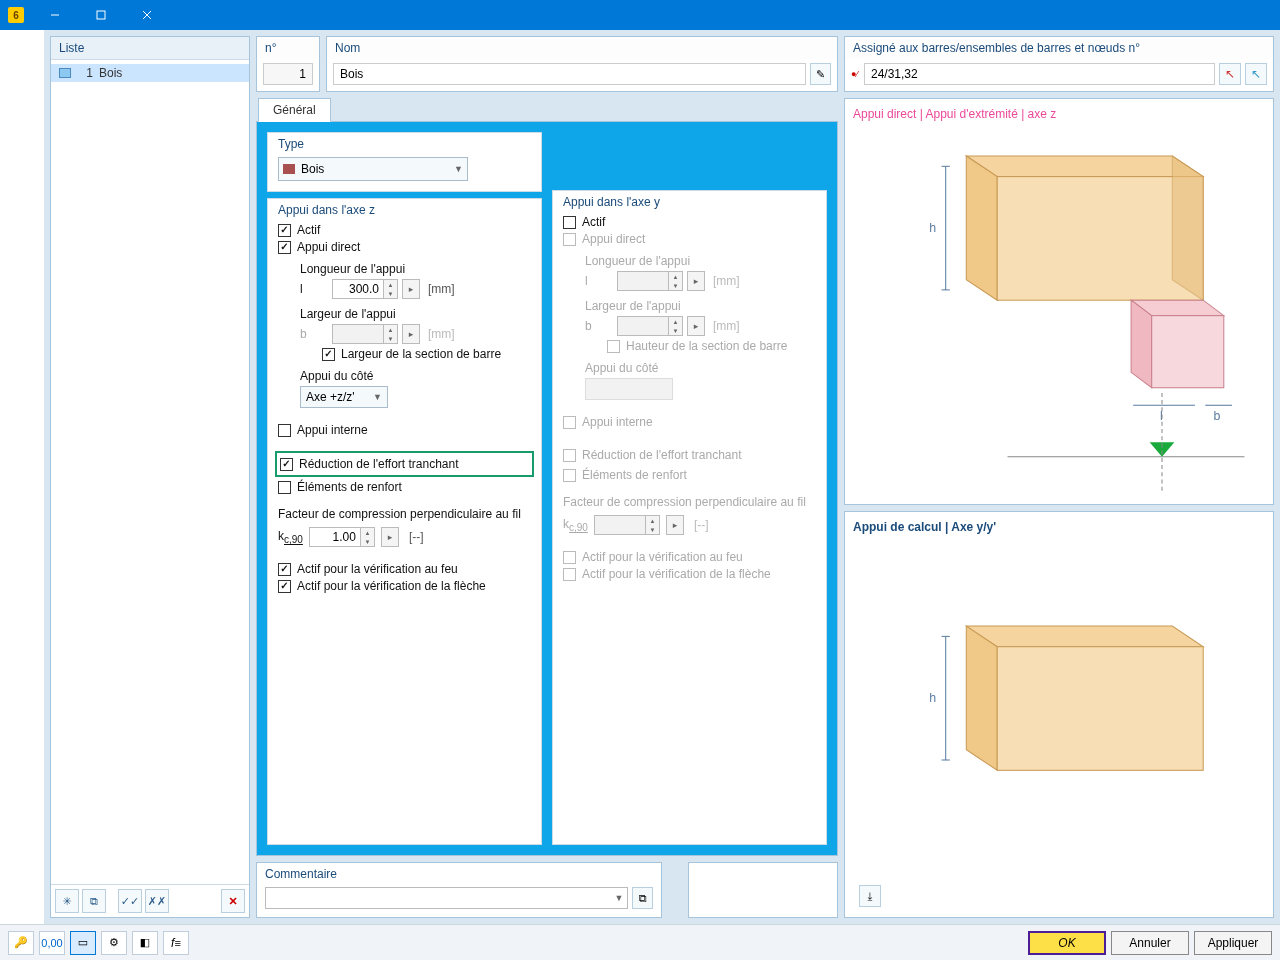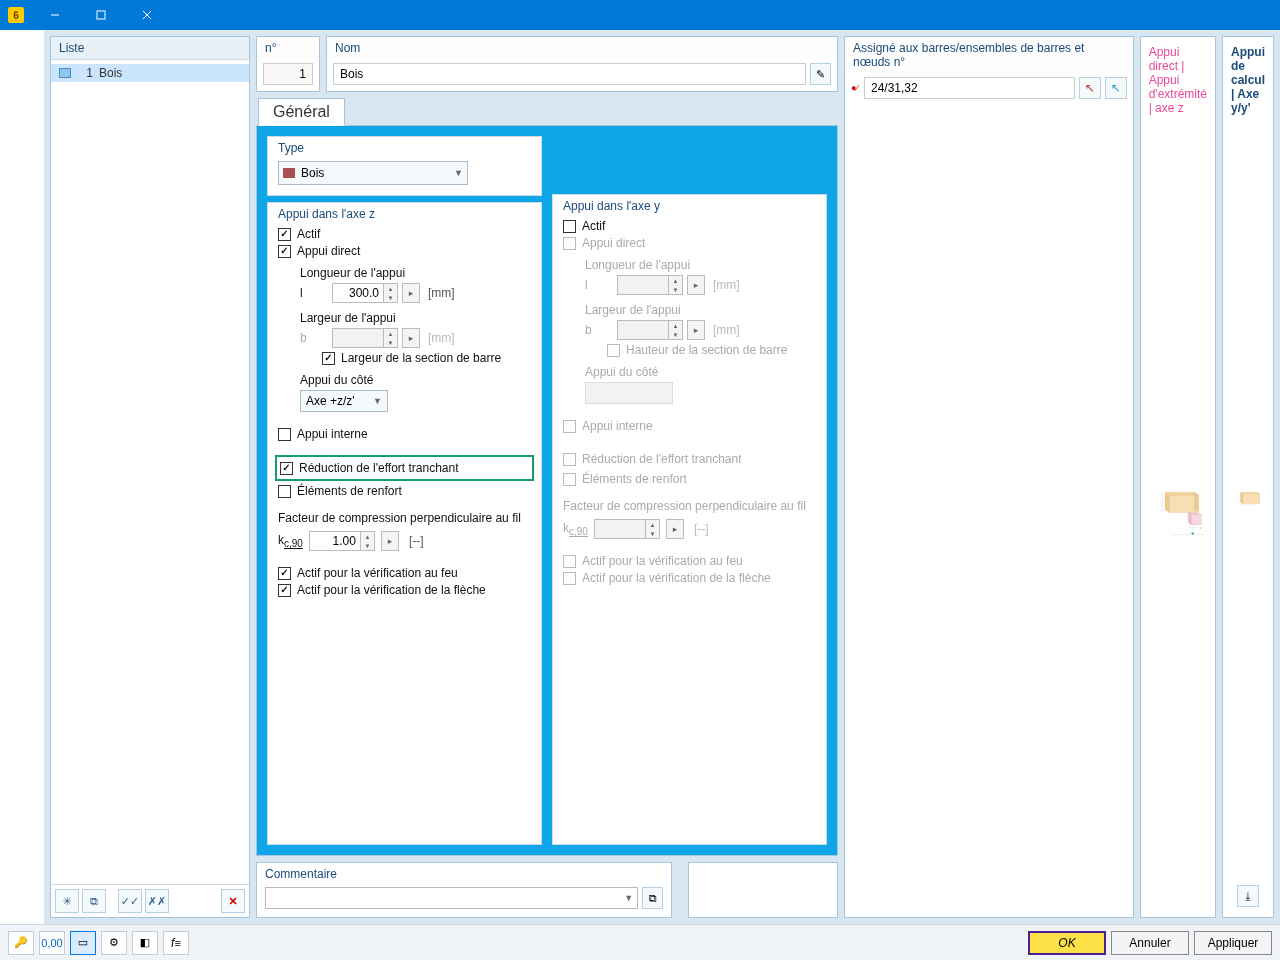--- a/index.html
+++ b/index.html
@@ -29,21 +29,21 @@
   .block-body { padding: 4px 6px 6px 6px; display: flex; align-items: center; gap: 4px; }
   .num-input { width: 50px; height: 22px; text-align: right; padding-right: 6px; border: 1px solid #ccc; background: #f7f7f7; }
   .text-input { width: 100%; height: 22px; padding: 0 6px; border: 1px solid #ccc; background: #fff; }
   .icon-btn { width: 22px; height: 22px; border: 1px solid #b8cfdf; background: #f4f9fc; display: flex; align-items: center; justify-content: center; font-size: 11px; }
 
   #num-block { width: 64px; }
   #name-block { flex: 1; min-width: 0; }
 
   .tabs-container { background: #d8e6f2; flex: 1; display: flex; flex-direction: column; border: 0; min-height: 0; }
   .tabs-row { display: flex; border-bottom: 1px solid #a7c4dd; padding-left: 2px; }
-  .tab { padding: 4px 14px; background: #fff; border: 1px solid #a7c4dd; border-bottom: 1px solid #fff; margin-bottom: -1px; color: #333; font-size: 16px;}
+  .tab { padding: 4px 14px; background: #fff; border: 1px solid #a7c4dd; border-bottom: 1px solid #fff; margin-bottom: -1px; color: #333; font-size: 12px;}
   .tab-body { flex: 1; background: #0ea5e9; border: 1px solid #a7c4dd; border-top: none; padding: 10px; display: flex; gap: 10px; overflow: hidden; }
 
   .col { flex: 1; display: flex; flex-direction: column; gap: 6px; }
   .panel { border: 1px solid #cddbe8; padding: 4px 10px 10px 10px; background: #fff; }
   .panel-title { color: #1a4b7a; margin-bottom: 6px; }
   .type-select { width: 190px; height: 24px; border: 1px solid #abc; background: #f4f9fc; display: flex; align-items: center; padding: 0 4px; }
   .type-select .swatch { width: 12px; height: 10px; background: #a85050; margin-right: 6px; }
   .type-select .caret { margin-left: auto; color: #666; font-size: 9px; }
 
   .chk-row { display: flex; align-items: center; gap: 6px; margin: 3px 0; }
@@ -69,26 +69,26 @@
   .arrow-btn { width: 18px; height: 20px; border: 1px solid #bbb; background: #f4f4f4; display:flex; align-items:center; justify-content:center; font-size:9px; color:#666;}
   
   .side-select { width: 88px; height: 22px; border: 1px solid #abc; background: #f4f9fc; display:flex; align-items:center; padding: 0 5px; }
   .side-select .caret { margin-left: auto; font-size: 9px; color:#666;}
   .side-select.disabled { background: #f2f2f2; border-color:#ddd; }
 
   .kc-row { display:flex; align-items:center; gap: 6px; margin-top: 4px;}
   .kc-row .var { color:#111; }
   .kc-row .var sub { font-size: 10px; text-decoration: underline;}
 
-  .bottom-blocks { display: flex; gap: 16px; }
+  .bottom-blocks { display: flex; gap: 26px; }
   .comment-block { flex: 1; background: #fff; border: 1px solid #a7c4dd; padding: 4px 8px 8px 8px; }
   .comment-select { width: 100%; height: 22px; border: 1px solid #bbb; background: #fff; display:flex; align-items:center; padding: 0 4px;}
   .comment-select .caret { margin-left:auto; font-size:9px; color:#666;}
 
-  .right-panel { width: 430px; display: flex; flex-direction: row; gap: 6px; }
+  .right-panel { width: 430px; display: flex; flex-direction: column; gap: 6px; }
   .assign-block { background: #fff; border: 1px solid #a7c4dd; }
   .assign-body { display: flex; align-items: center; gap: 4px; padding: 4px 6px 6px 6px; }
   .assign-body .dot { color: #c00; margin-right: 2px; font-size: 9px;}
   .preview-block { flex: 1; background: #fff; border: 1px solid #a7c4dd; padding: 8px; display:flex; flex-direction:column;}
   .preview-title { color: #1a4b7a; font-weight: bold; }
   .preview-sub { color: #ec4899; margin-bottom: 4px;}
   svg.preview { flex:1; }
   .preview-toolbar { padding: 2px 6px; }
 
   .statusbar { height: 36px; background: #f0f4f8; border-top: 1px solid #cdd7e0; display: flex; align-items: center; padding: 0 8px; gap: 5px; }

